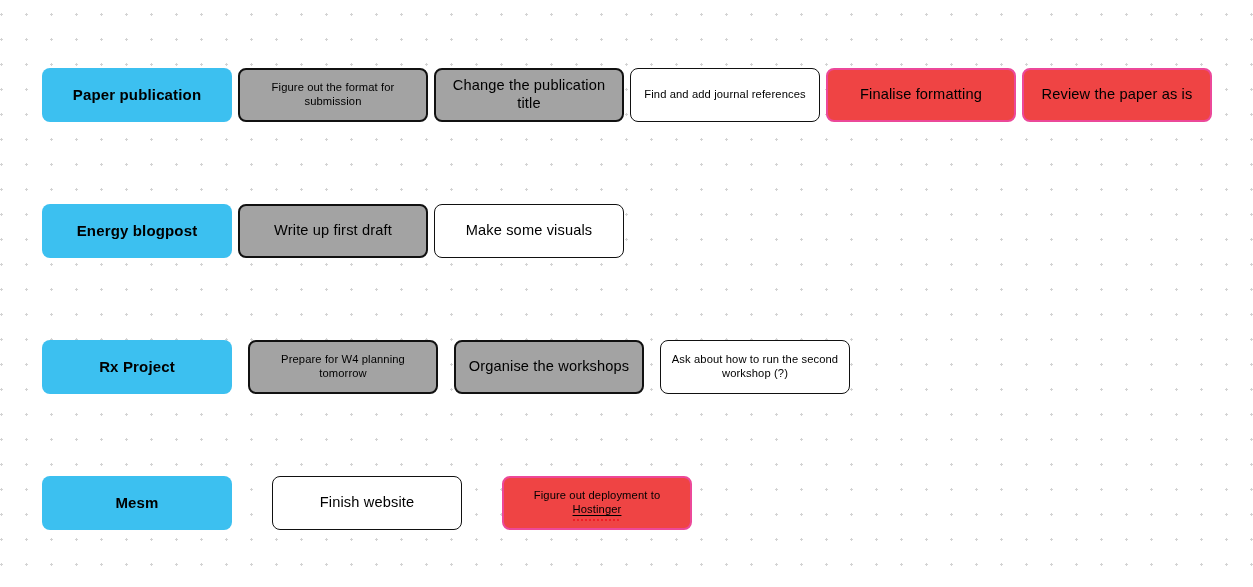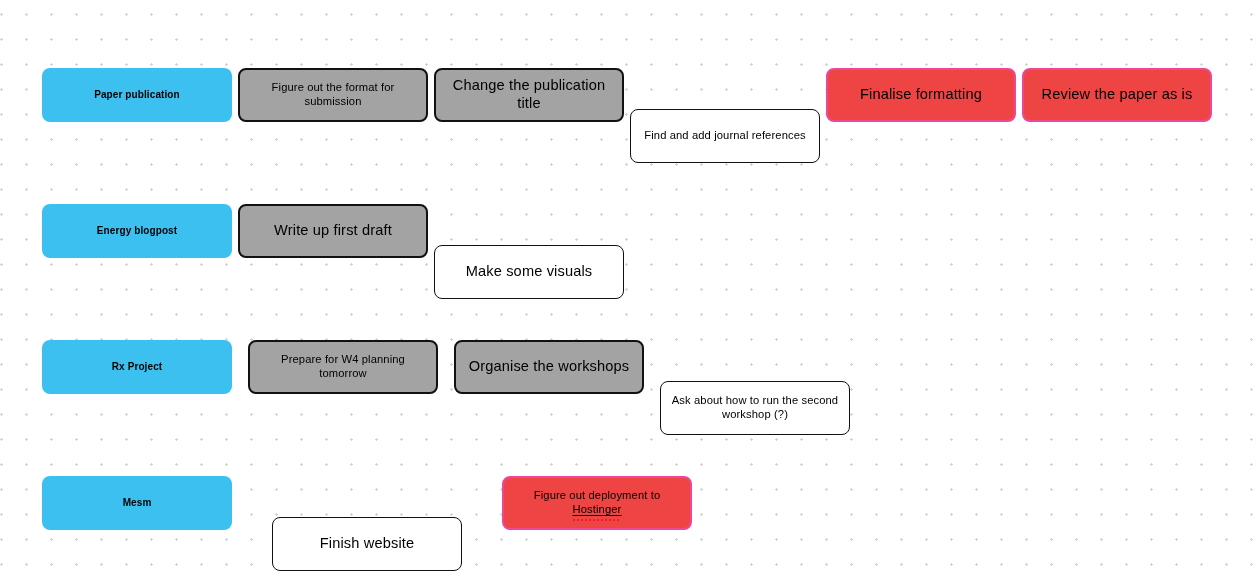--- a/index.html
+++ b/index.html
@@ -56,32 +56,31 @@
     letter-spacing: 0.01em;
     user-select: none;
     cursor: default;
   }
 
   
   .card.title {
     background: #3cc0f0;
     border: none;
     font-weight: bold;
-    font-size: 10px;
+    font-size: 15px;
   }
 
   .card.green {
     background: #a3a3a3;
     border: 2px solid #111111;
   }
 
   .card.white {
     background: #ffffff;
     border: 1.6px solid #111111;
-    margin-top: 41px;
   }
 
   .card.grey {
     background: #ef4444;
     border: 2px solid #ec4899;
   }
 
   
   .card .label { display: block; }
   .card.one-line { font-size: 14.6px; }

